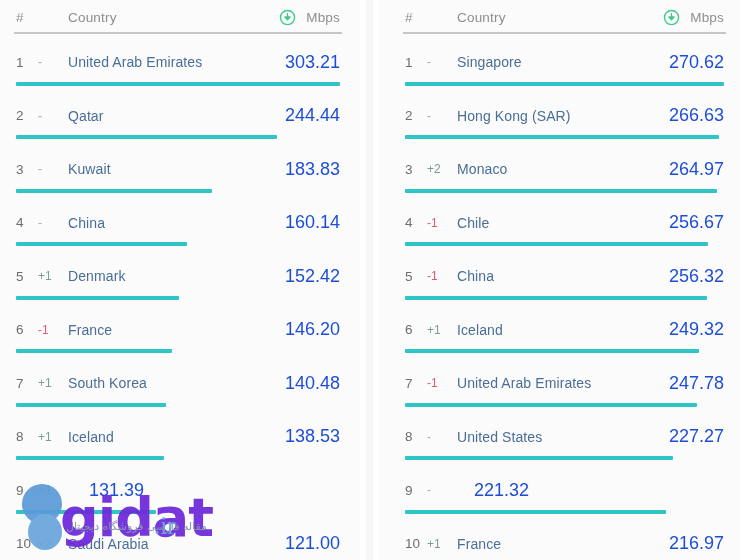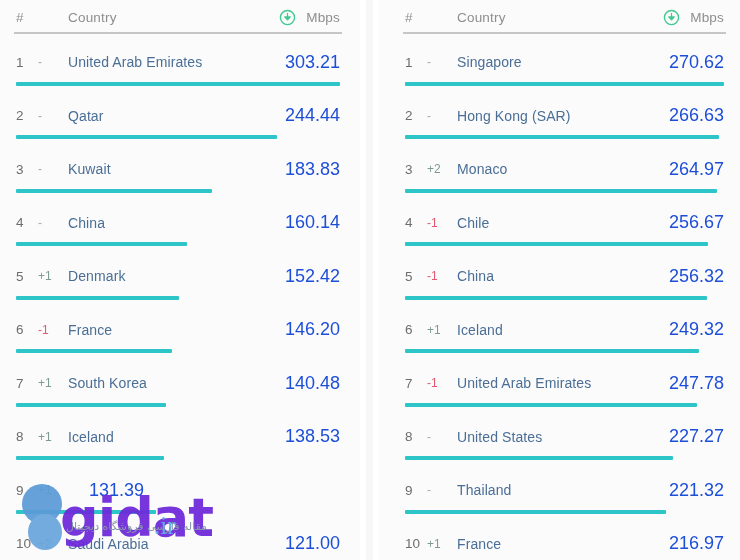--- a/index.html
+++ b/index.html
@@ -432,21 +432,20 @@
             <div class="c-value">227.27</div>
           </div>
           <div class="bar-track">
             <div class="bar-fill" style="width: 83.9812%;"></div>
           </div>
         </div>
         <div class="row">
           <div class="row-inner">
             <div class="c-rank">9</div>
             <div class="c-delta flat">-</div>
-            <div class="c-country">Thailand</div>
             <div class="c-value">221.32</div>
           </div>
           <div class="bar-track">
             <div class="bar-fill" style="width: 81.7826%;"></div>
           </div>
         </div>
         <div class="row">
           <div class="row-inner">
             <div class="c-rank">10</div>
             <div class="c-delta up">+1</div>

